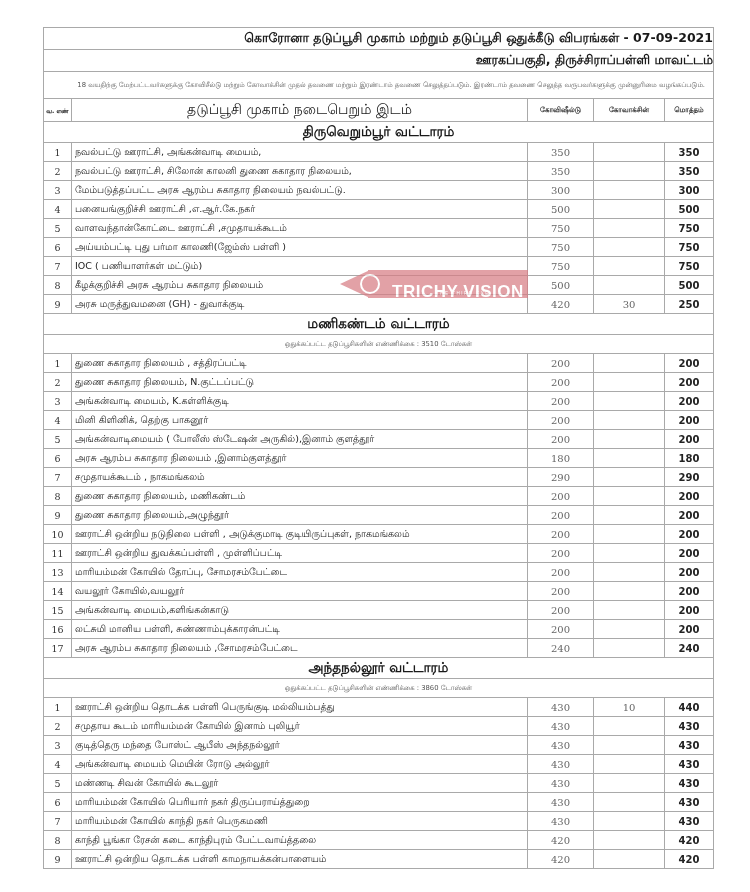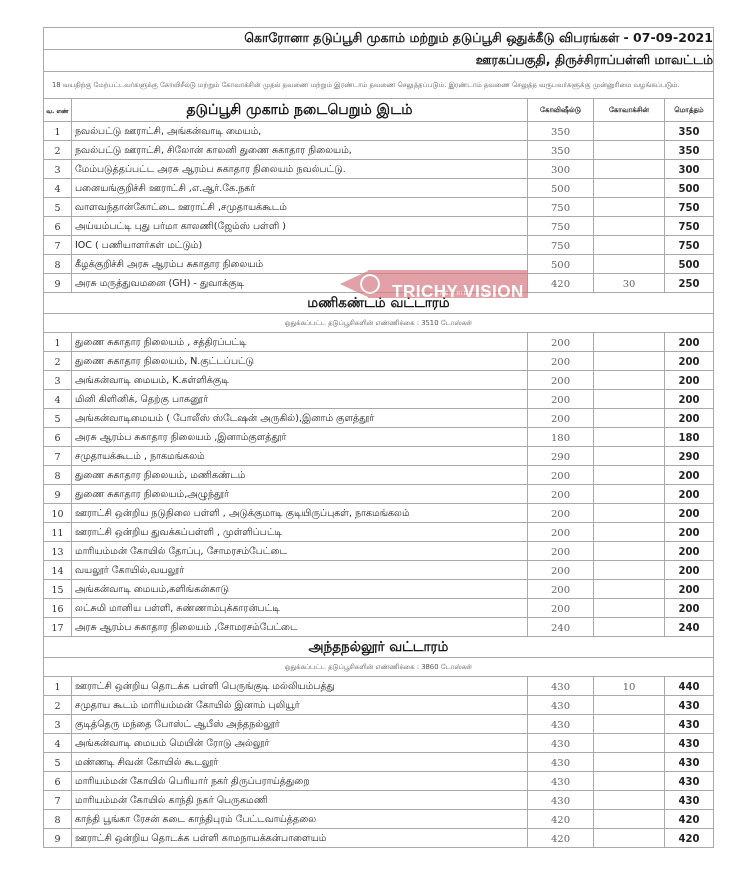--- a/index.html
+++ b/index.html
@@ -4,24 +4,24 @@
 <style>
   html, body { margin:0; padding:0; background:#ffffff; }
   body { width:750px; height:892px; position:relative; overflow:hidden;
          font-family:"DejaVu Sans", sans-serif; color:#1a1a1a; }
   #doc { position:absolute; left:43px; top:27px; width:670px; }
   table { border-collapse:collapse; width:670px; table-layout:fixed; }
   td { border:1px solid #a9a9a9; padding:0; overflow:hidden; white-space:nowrap; }
   col.c-sno { width:28px; } col.c-loc { width:456px; }
   col.c-cs { width:66px; } col.c-cv { width:71px; } col.c-tot { width:49px; }
   .r-title td { height:21px; font-weight:bold; font-size:12.5px; text-align:right; }
-  .r-note td { height:26px; font-size:6.8px; text-align:left; color:#555; white-space:normal; line-height:9px; padding:0 8px; }
+  .r-note td { height:26px; font-size:6.8px; text-align:right; color:#555; white-space:normal; line-height:9px; padding:0 8px; }
   .r-head td { height:22px; }
   .r-head .hsno { font-size:6px; text-align:center; font-weight:bold; line-height:7px; }
-  .r-head .hloc { font-size:14px; font-weight:bold; text-align:center; }
+  .r-head .hloc { font-size:14px; font-weight:normal; text-align:center; }
   .r-head .hnum { font-size:7px; font-weight:bold; text-align:center; color:#333; }
   .r-block td { height:20px; font-size:13.5px; font-weight:bold; text-align:center; }
   .r-alloc td { height:18px; font-size:6.8px; text-align:center; color:#555; }
   .r-item td { height:18px; font-size:9.5px; }
   .r-item .sno { text-align:center; font-family:"DejaVu Serif", serif; font-size:9.5px; color:#333; }
   .r-item .loc { padding-left:3px; color:#222; }
   .r-item .cs, .r-item .cv { text-align:center; font-family:"DejaVu Serif", serif; color:#666; font-size:10px; }
   .r-item .tot { text-align:center; font-weight:bold; font-size:10px; color:#222; }
   #watermark { position:absolute; left:340px; top:268px; width:188px; height:34px; opacity:.72; pointer-events:none; }
   #watermark .bar { position:absolute; left:28px; top:2px; width:160px; height:28px; background:#d77d84; }
@@ -56,20 +56,23 @@
       <tr class="r-note">
         <td colspan="5">18 வயதிற்கு மேற்பட்டவர்களுக்கு கோவிசீல்டு மற்றும் கோவாக்சின் முதல் தவணை மற்றும் இரண்டாம் தவணை செலுத்தப்படும். இரண்டாம் தவணை செலுத்த வருபவர்களுக்கு முன்னுரிமை வழங்கப்படும்.</td>
       </tr>
       <tr class="r-head">
         <td class="hsno">வ. எண்</td>
         <td class="hloc">தடுப்பூசி முகாம் நடைபெறும் இடம்</td>
         <td class="hnum">கோவிஷீல்டு</td>
         <td class="hnum">கோவாக்சின்</td>
         <td class="hnum">மொத்தம்</td>
       </tr>
+    <tr class="r-block">
+          <td colspan="5">திருவெறும்பூர் வட்டாரம்</td>
+        </tr>
         <tr class="r-item">
           <td class="sno">1</td>
           <td class="loc">நவல்பட்டு ஊராட்சி, அங்கன்வாடி மையம்,</td>
           <td class="cs">350</td>
           <td class="cv"></td>
           <td class="tot">350</td>
         </tr>
         <tr class="r-item">
           <td class="sno">2</td>
           <td class="loc">நவல்பட்டு ஊராட்சி, சிலோன் காலனி துணை சுகாதார நிலையம்,</td>

